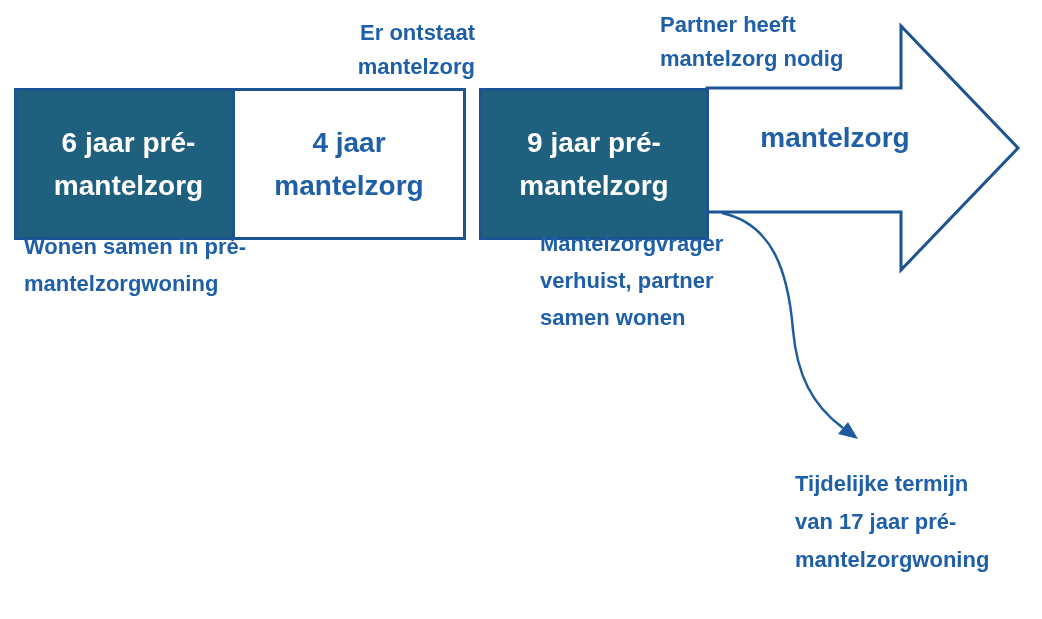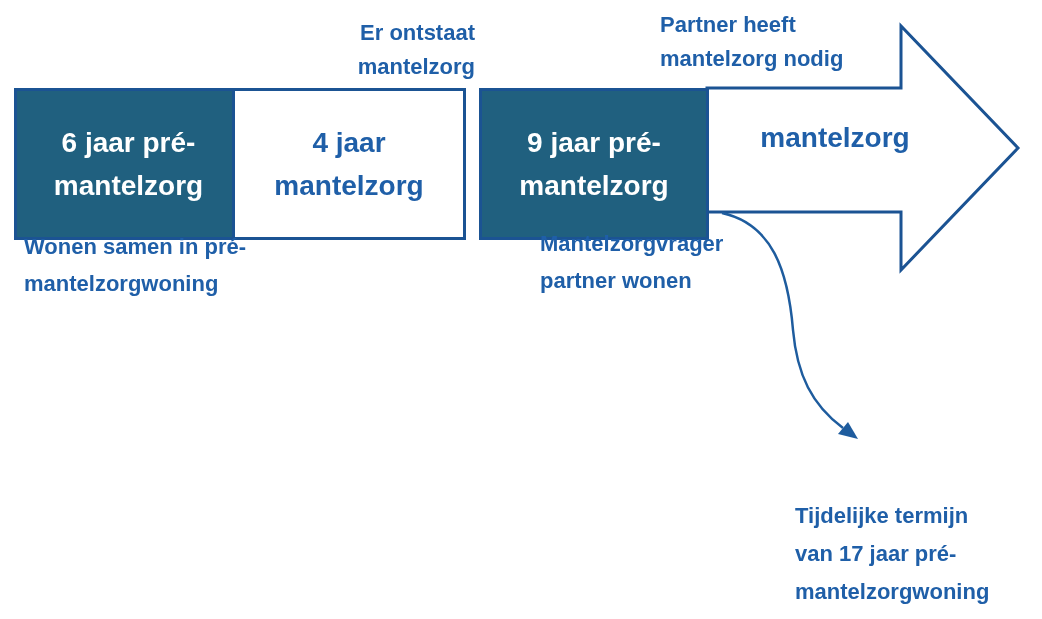--- a/index.html
+++ b/index.html
@@ -50,21 +50,21 @@
     position: absolute;
     color: #1F5FA8;
     font-size: 22px;
     font-weight: bold;
   }
   .ann .ann-line { white-space: nowrap; }
   .ann-top-middle { left: 245px; top: 16px; width: 230px; text-align: right; line-height: 34px; }
   .ann-top-right { left: 660px; top: 8px; line-height: 34px; }
   .ann-bottom-left { left: 24px; top: 228px; line-height: 37px; }
   .ann-bottom-middle { left: 503px; top: 225px; line-height: 37px; margin-left: 37px; }
-  .ann-callout { left: 795px; top: 465px; line-height: 38px; margin-top: 32px; }
+  .ann-callout { left: 795px; top: 465px; line-height: 38px; }
 </style>
 </head>
 <body>
 
 <div class="canvas">
 
   <svg class="layer" width="1042" height="619" viewBox="0 0 1042 619">
     <polygon points="707,88 901,88 901,26 1018,148 901,270 901,212 707,212" fill="#ffffff" stroke="#1B5393" stroke-width="3" stroke-linejoin="miter"></polygon>
     <path d="M 722 213 C 772 224, 788 270, 793 330 C 797 375, 812 405, 843 428" fill="none" stroke="#1E5C9E" stroke-width="2.5"></path>
     <polygon points="858,439 838,434 848,422" fill="#1E5C9E"></polygon>
@@ -97,21 +97,22 @@
     <div class="ann-line">mantelzorg nodig</div>
   </div>
 
   <div class="ann ann-bottom-left">
     <div class="ann-line">Wonen samen in pré-</div>
     <div class="ann-line">mantelzorgwoning</div>
   </div>
 
   <div class="ann ann-bottom-middle">
     <div class="ann-line">Mantelzorgvrager</div>
-    <div class="ann-line">partner wonen</div>
+    <div class="ann-line">verhuist, partner</div>
+    <div class="ann-line">samen wonen</div>
   </div>
 
   <div class="ann ann-callout">
     <div class="ann-line">Tijdelijke termijn</div>
     <div class="ann-line">van 17 jaar pré-</div>
     <div class="ann-line">mantelzorgwoning</div>
   </div>
 
 </div>
 

